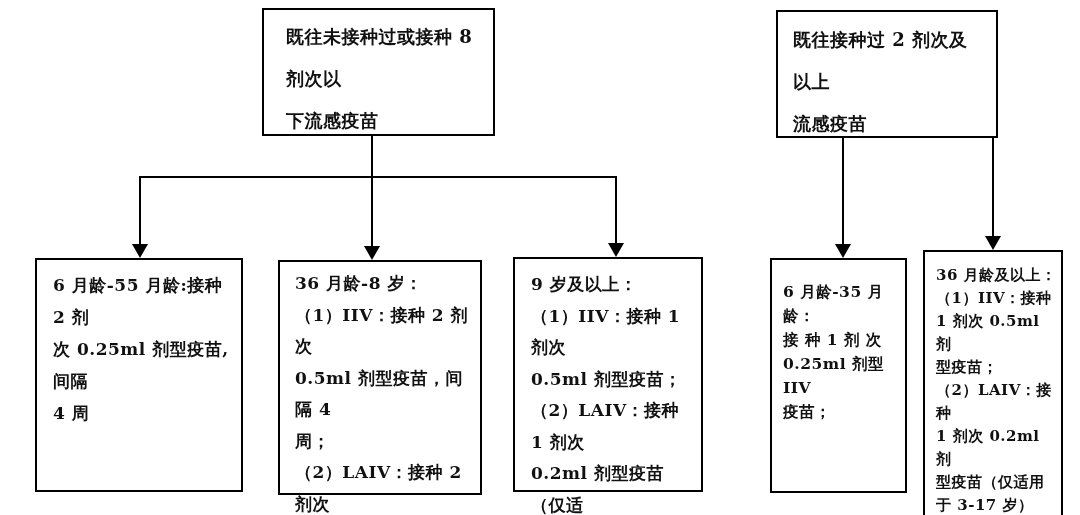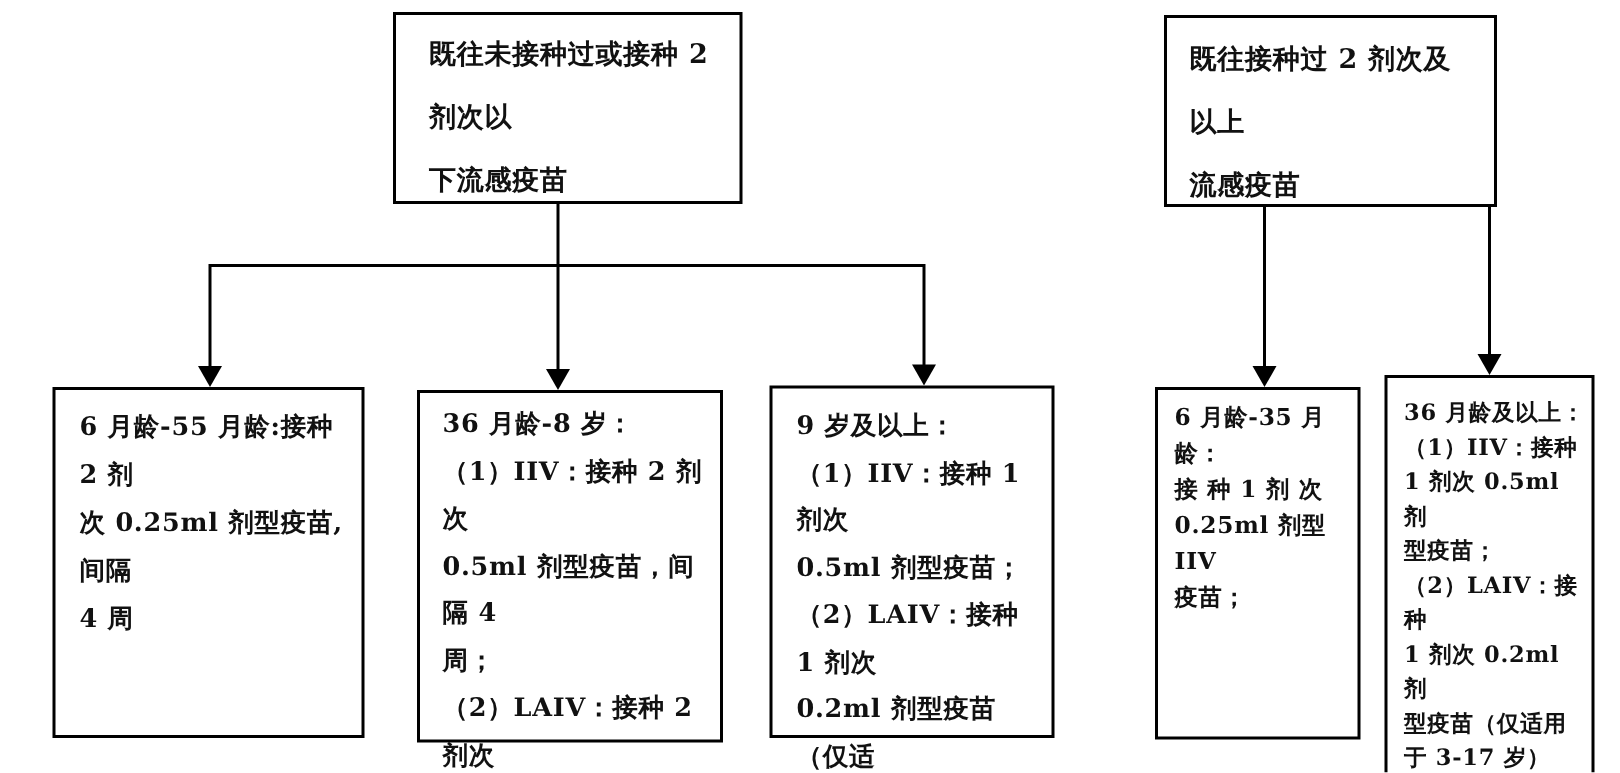--- a/index.html
+++ b/index.html
@@ -38,21 +38,21 @@
   .lb1 .box-text { padding: 9px 8px 0 16px; font-size: 17px; line-height: 32px; }
   .lb2 { left: 278px; top: 260px; width: 204px; height: 235px; }
   .lb2 .box-text { padding: 6px 6px 0 15px; font-size: 17px; line-height: 31.5px; }
   .lb3 { left: 513px; top: 257px; width: 190px; height: 235px; }
   .lb3 .box-text { padding: 10px 6px 0 16px; font-size: 17px; line-height: 31.5px; }
   
   .rb-root { left: 776px; top: 10px; width: 222px; height: 128px; }
   .rb-root .box-text { padding: 7px 12px 0 15px; font-size: 18px; line-height: 42px; }
   
   .rb1 { left: 770px; top: 258px; width: 137px; height: 235px; }
-  .rb1 .box-text { padding: 6px 4px 0 11px; font-size: 15.5px; line-height: 24px; }
+  .rb1 .box-text { padding: 20px 4px 0 11px; font-size: 15.5px; line-height: 24px; }
   .rb2 { left: 923px; top: 250px; width: 140px; height: 304px; }
   .rb2 .box-text { padding: 12px 4px 0 11px; font-size: 15px; line-height: 23px; }
 </style>
 </head>
 <body>
 
 <div class="canvas">
 
   <svg class="connectors" viewBox="0 0 1080 515" xmlns="http://www.w3.org/2000/svg">
 
@@ -79,21 +79,21 @@
       <line x1="843" y1="138" x2="843" y2="246"></line>
       <polygon points="835,244 851,244 843,258"></polygon>
     </g>
     <g>
       <line x1="993" y1="138" x2="993" y2="238"></line>
       <polygon points="985,236 1001,236 993,250"></polygon>
     </g>
   </svg>
 
   <div class="box lb-root">
-    <div class="box-text">既往未接种过或接种 2 剂次以
+    <div class="box-text">既往未接种过或接种 8 剂次以
 下流感疫苗</div>
   </div>
 
   <div class="box lb1">
     <div class="box-text">6 月龄-55 月龄:接种 2 剂
 次 0.25ml 剂型疫苗,间隔
 4 周</div>
   </div>
 
   <div class="box lb2">

